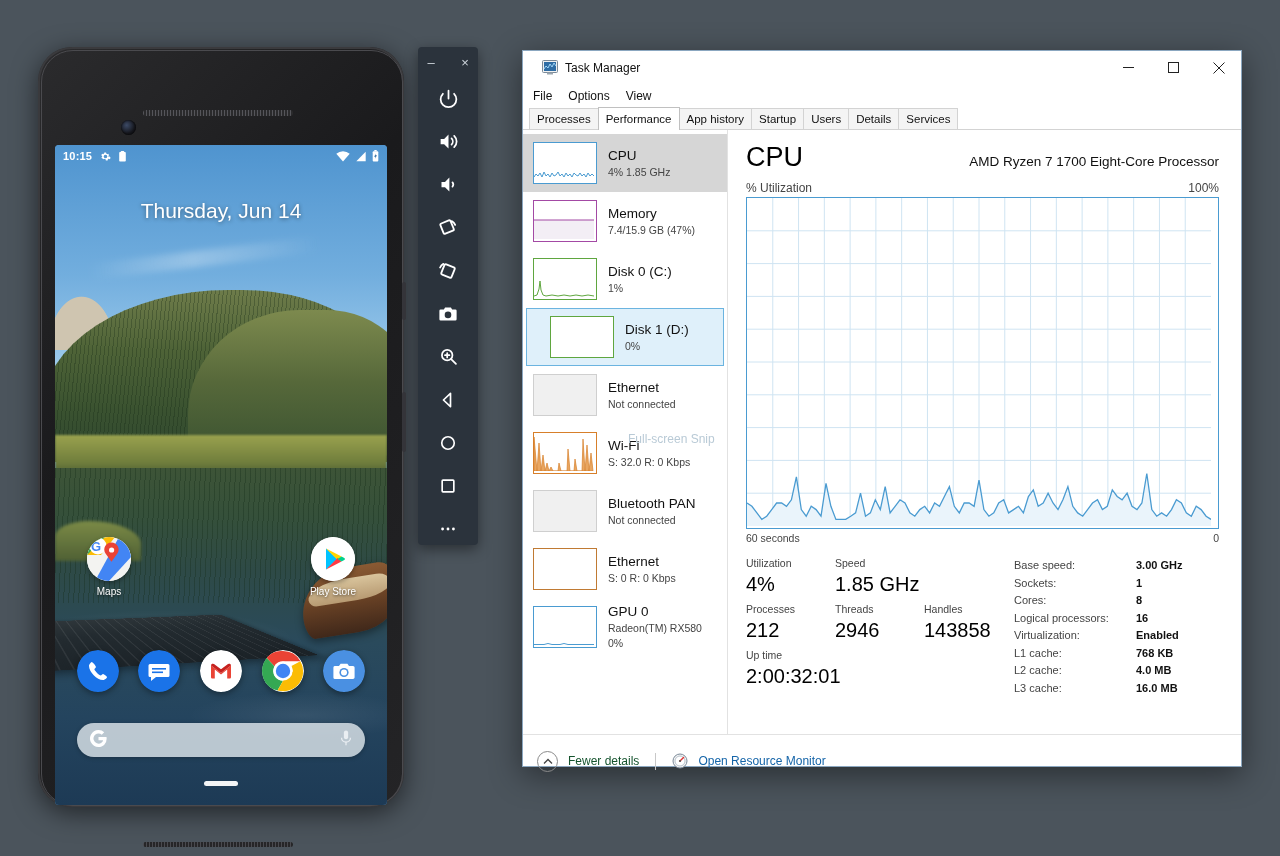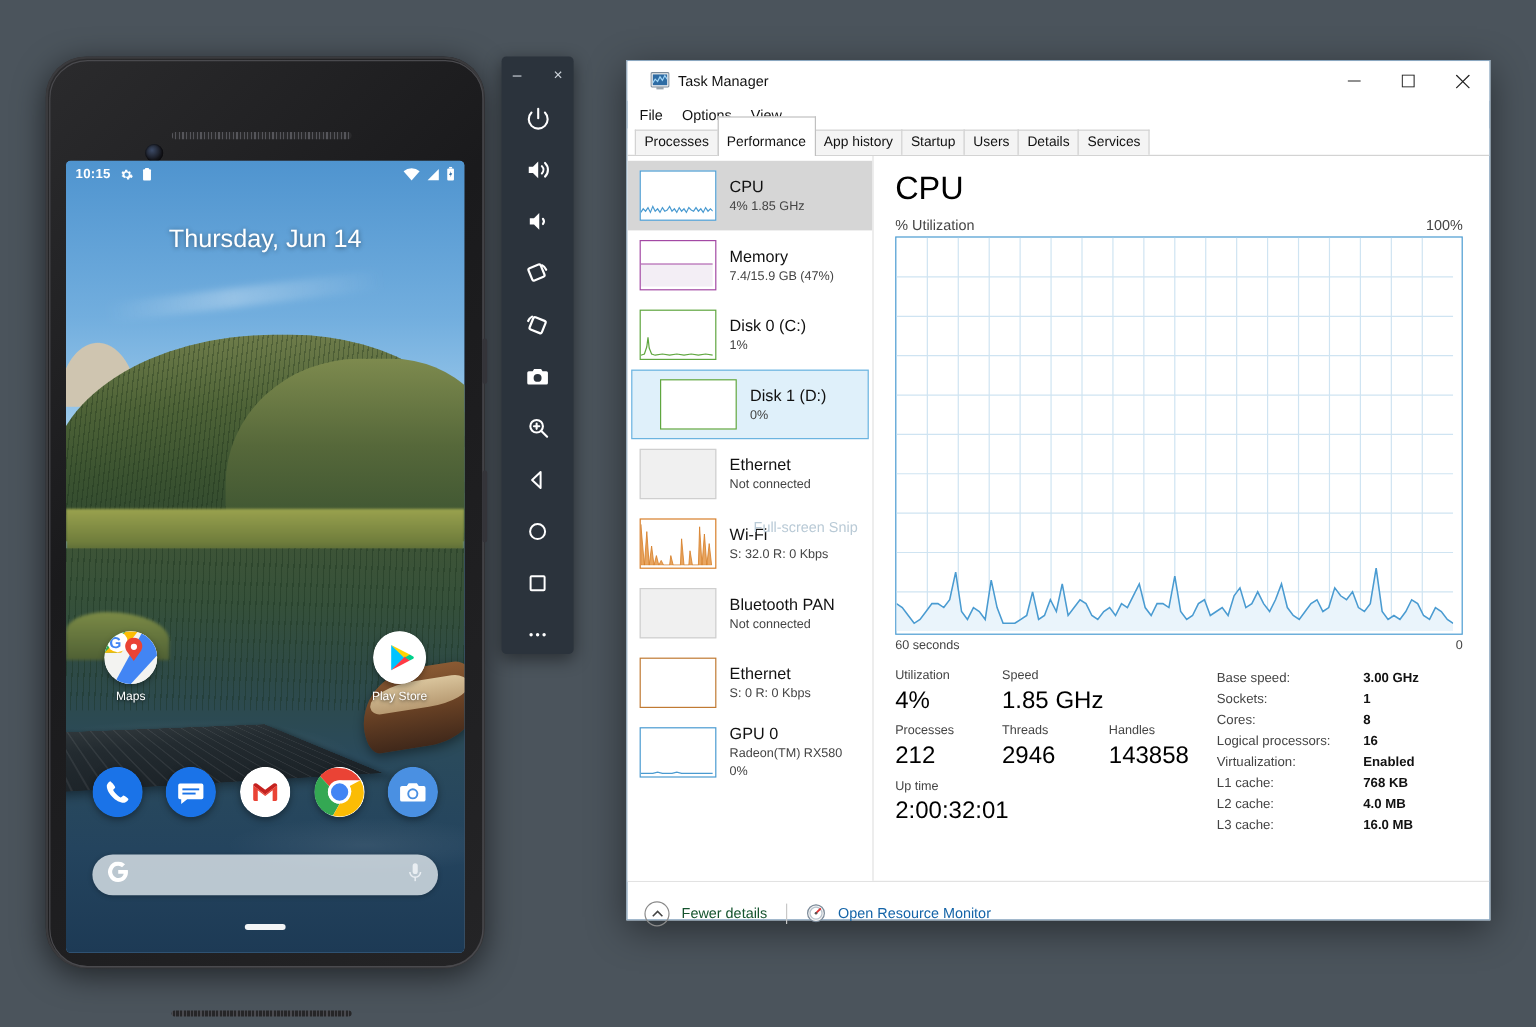--- a/index.html
+++ b/index.html
@@ -34,21 +34,21 @@
   }
   .bottom-grill{
     position:absolute;left:105px;top:795px;width:150px;height:5px;border-radius:3px;
     background:repeating-linear-gradient(90deg,#4a4a4f 0px,#4a4a4f 1px,#262628 1px,#262628 3px);
   }
   .side-btn{position:absolute;right:-2px;background:#35353a;border-radius:2px;width:4px;}
   .side-btn.b1{top:235px;height:38px;}
   .side-btn.b2{top:345px;height:60px;}
 
   .screen{
-    position:absolute;left:17px;top:87px;width:332px;height:660px;
+    position:absolute;left:17px;top:98px;width:332px;height:660px;
     overflow:hidden;background:#5a93c8;border-radius:4px;
   }
   
   .wall{position:absolute;inset:0;}
   .wall .sky{position:absolute;left:0;top:0;right:0;height:44%;
     background:linear-gradient(180deg,#4f94cf 0%,#72aede 45%,#a9d2ef 85%,#c3dff2 100%);}
   .wall .sky:after{content:"";position:absolute;left:10%;top:36%;width:70%;height:16px;
     background:linear-gradient(90deg,rgba(255,255,255,0) 0%,rgba(255,255,255,.28) 45%,rgba(255,255,255,0) 100%);
     transform:rotate(-7deg);filter:blur(3px);}
   .wall .peaks{position:absolute;left:0;top:19%;width:100%;height:12%;
@@ -144,21 +144,21 @@
   .wc{width:45px;height:33px;display:flex;align-items:center;justify-content:center;color:#222;}
   .wc svg{display:block;}
 
   .tm-menu{height:23px;display:flex;align-items:center;padding-left:10px;gap:16px;font-size:12px;color:#111;}
   .tm-menu span{cursor:default;}
 
   .tm-tabs{height:22px;display:flex;align-items:flex-end;padding-left:6px;
     border-bottom:1px solid #d3d3d3;background:#fff;position:relative;}
   .tab{font-size:11.5px;color:#111;padding:3px 7px 3px 7px;border:1px solid #d3d3d3;
     border-bottom:none;background:#f4f4f4;margin-right:-1px;line-height:14px;}
-  .tab.active{background:#fff;position:relative;z-index:2;padding-top:14px;padding-bottom:4px;
+  .tab.active{background:#fff;position:relative;z-index:2;padding-top:4px;padding-bottom:4px;
     border-color:#c0c0c0;margin-bottom:-1px;}
 
   .tm-body{display:flex;height:604px;}
   .tm-side{width:204px;border-right:1px solid #e2e2e2;overflow:hidden;position:relative;padding-top:4px;background:#fff;}
   .side-item{height:58px;display:flex;align-items:center;padding:0 8px 0 10px;gap:11px;position:relative;}
   .side-item.selected{background:#d6d6d6;}
   .side-item.focused{background:#dff0fa;border:1px solid #6bb4e0;margin:0 3px;padding-left:23px;height:56px;}
   .thumb{width:62px;height:40px;background:#fff;flex:0 0 auto;position:relative;overflow:hidden;}
   .thumb svg{position:absolute;left:0;top:0;}
   .side-txt{min-width:0;}
@@ -576,20 +576,21 @@
           <div class="side-sub">0%</div>
         </div>
       </div>
 
       <div class="watermark">Full-screen Snip</div>
     </div>
 
     <div class="tm-main">
       <div class="main-head">
         <div class="main-title">CPU</div>
+        <div class="main-sub">AMD Ryzen 7 1700 Eight-Core Processor</div>
       </div>
 
       <div class="graph-labels">
         <span>% Utilization</span>
         <span class="r">100%</span>
       </div>
 
       <div class="graph-box">
         <svg id="cpu-chart" width="464" height="328" viewBox="0 0 464 328" preserveAspectRatio="none">
             <line x1="0" y1="32.8" x2="464" y2="32.8" stroke="#cfe4f2" stroke-width="1"></line>

